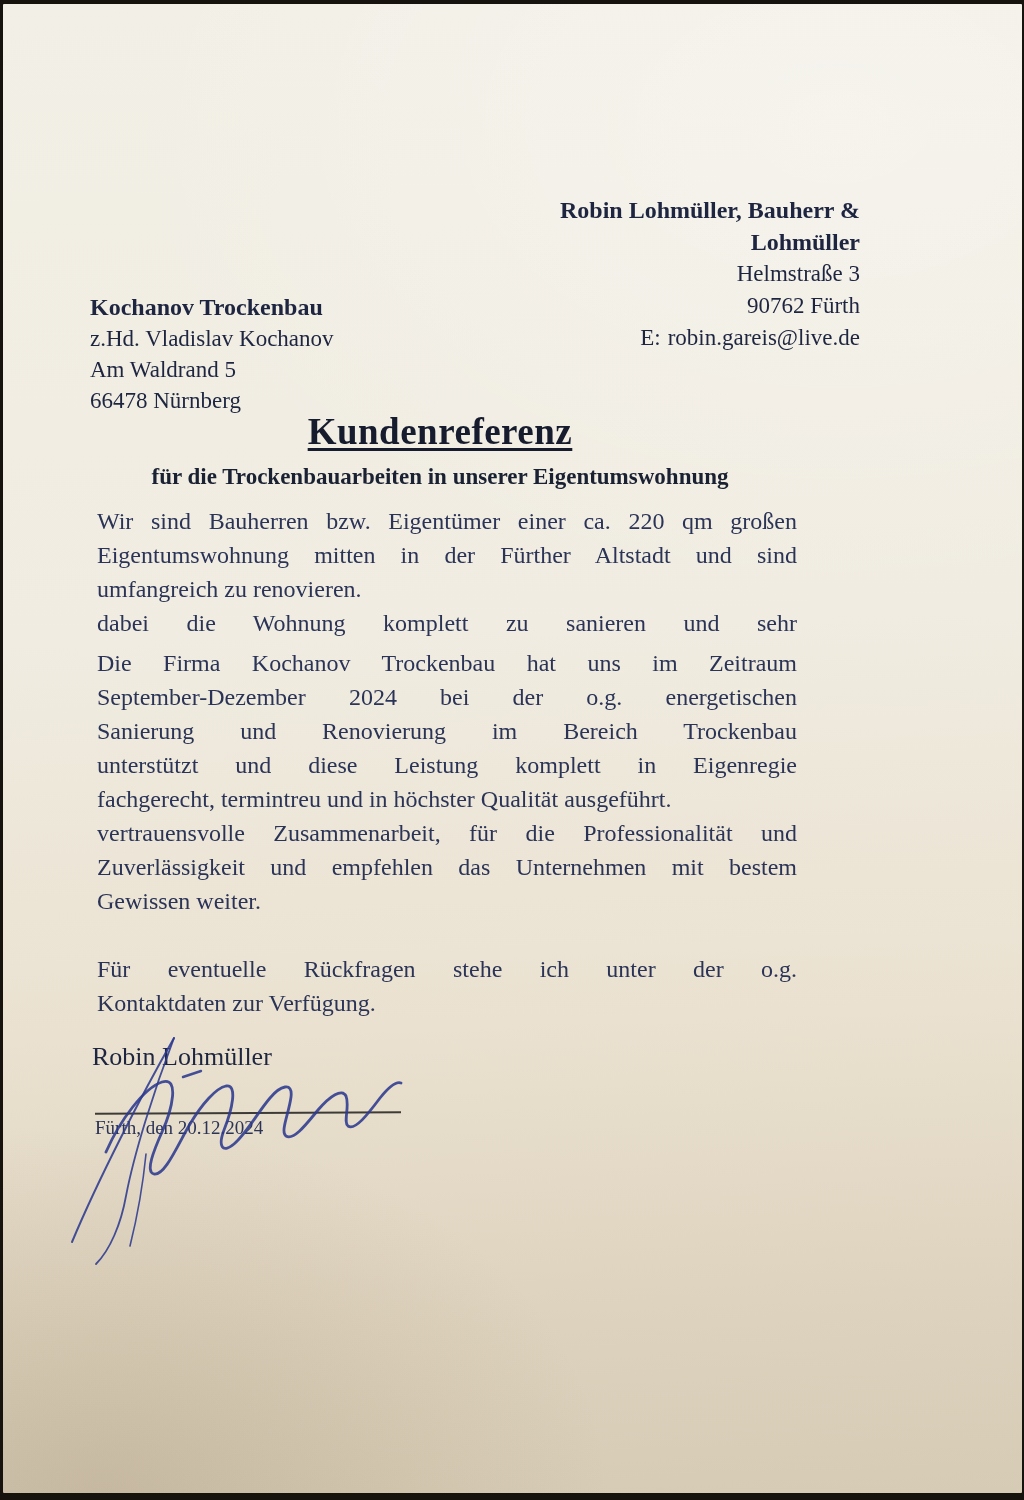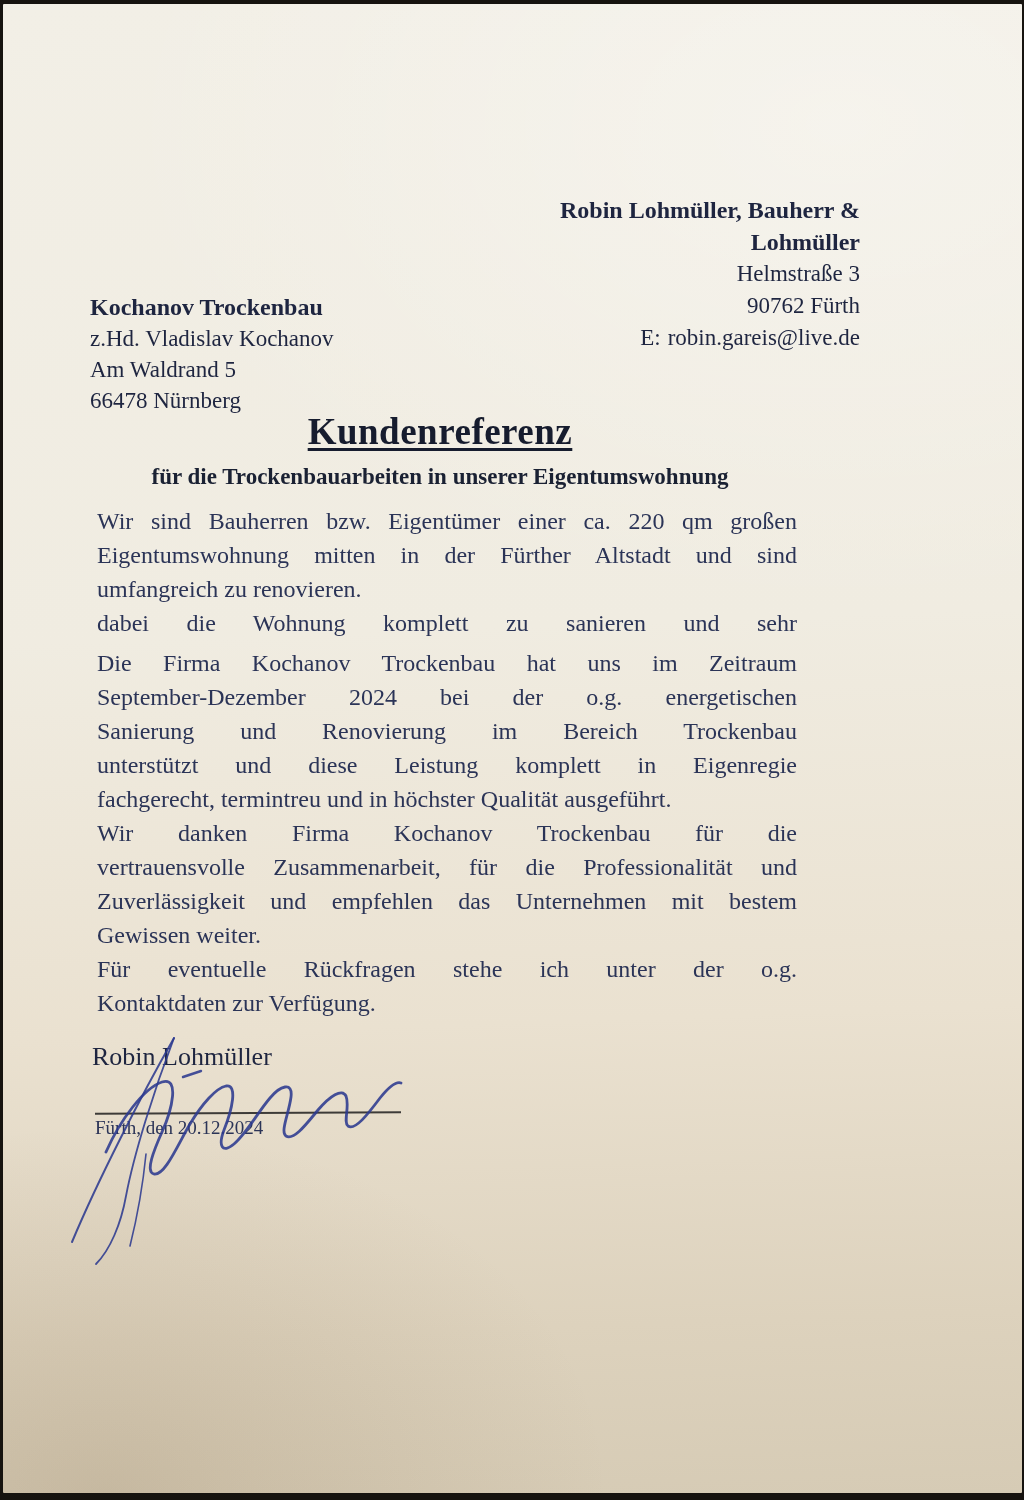--- a/index.html
+++ b/index.html
@@ -140,21 +140,20 @@
       <div class="jline">dabei die Wohnung komplett zu sanieren und sehr</div>
     </div>
   <div class="abs para" style="top:646px">
       <div class="jline">Die Firma Kochanov Trockenbau hat uns im Zeitraum</div>
       <div class="jline">September-Dezember 2024 bei der o.g. energetischen</div>
       <div class="jline">Sanierung und Renovierung im Bereich Trockenbau</div>
       <div class="jline">unterstützt und diese Leistung komplett in Eigenregie</div>
       <div class="jline last">fachgerecht, termintreu und in höchster Qualität ausgeführt.</div>
     </div>
   <div class="abs para" style="top:816px">
-      <div class="jline">Wir danken Firma Kochanov Trockenbau für die</div>
       <div class="jline">vertrauensvolle Zusammenarbeit, für die Professionalität und</div>
       <div class="jline">Zuverlässigkeit und empfehlen das Unternehmen mit bestem</div>
       <div class="jline last">Gewissen weiter.</div>
     </div>
   <div class="abs para" style="top:952px">
       <div class="jline">Für eventuelle Rückfragen stehe ich unter der o.g.</div>
       <div class="jline last">Kontaktdaten zur Verfügung.</div>
     </div>
 
   <div class="abs sig-name">Robin Lohmüller</div>

